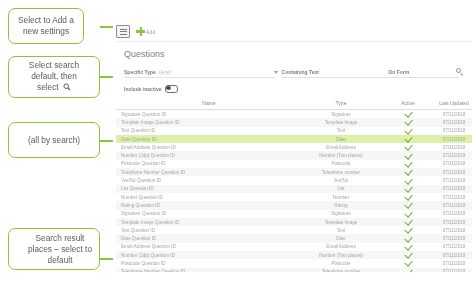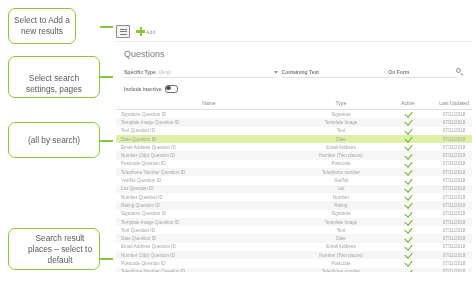--- a/index.html
+++ b/index.html
@@ -181,52 +181,61 @@
   .leader{
     position:absolute;
     height:1.6px;background:#8cc63e;
   }
   .dot{
     position:absolute;
     width:6px;height:6px;border-radius:50%;
     background:#8cc63e;
   }
 
-  #callout-add{left:8px;top:8px;width:68px;height:36px;}
+  #callout-add{left:8px;top:8px;width:76px;height:36px;}
   #leader-add{left:100px;top:26px;width:24px;}
   #dot-add{left:119px;top:23.5px;}
 
-  #callout-search{left:8px;top:56px;width:92px;height:42px;align-items:flex-end;}
+  #callout-search{left:8px;top:56px;width:92px;height:42px;}
   #leader-search{left:100px;top:76px;width:22px;}
   #dot-search{left:118px;top:73.5px;}
 
   #callout-results{left:8px;top:122px;width:92px;height:36px;}
   #leader-results{left:100px;top:140px;width:22px;}
   #dot-results{left:118px;top:137.5px;}
 
   #callout-pages{left:8px;top:228px;width:92px;height:42px;padding-left:16px;}
   #leader-pages{left:100px;top:258px;width:160px;}
   #dot-pages{left:256px;top:255.5px;}
 </style>
 </head>
 <body>
 
 <div class="callout" id="callout-add">
   <div>
     <div>Select to Add a</div>
-    <div>new results</div>
+    <div>new settings</div>
   </div>
 </div>
 <div class="leader" id="leader-add"></div>
 <div class="dot" id="dot-add"></div>
 
 <div class="callout" id="callout-search">
   <div>
     <div>Select search</div>
-    <div>settings, pages</div>
+    <div>default, then</div>
+    <div>
+      <span>select</span>
+      <span style="display:inline-block;vertical-align:-1px;margin-left:2px;">
+        <svg width="8" height="8" viewBox="0 0 8 8">
+            <circle cx="3.2" cy="3.2" r="2.3" fill="none" stroke="#5a5a5a" stroke-width="1"></circle>
+            <line x1="4.9" y1="4.9" x2="7.2" y2="7.2" stroke="#5a5a5a" stroke-width="1.2"></line>
+          </svg>
+      </span>
+    </div>
   </div>
 </div>
 <div class="leader" id="leader-search"></div>
 <div class="dot" id="dot-search"></div>
 
 <div class="callout" id="callout-results">
   <div>
     <div>(all by search)</div>
   </div>
 </div>

